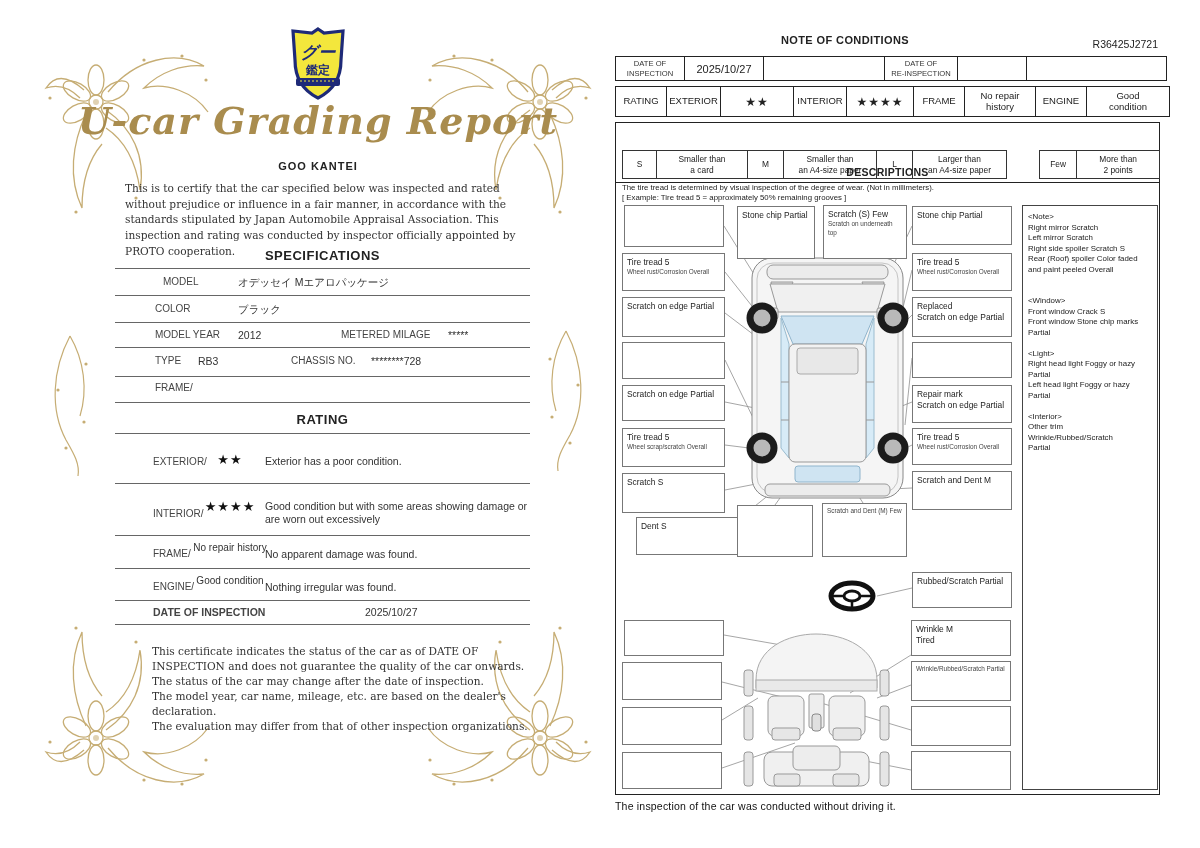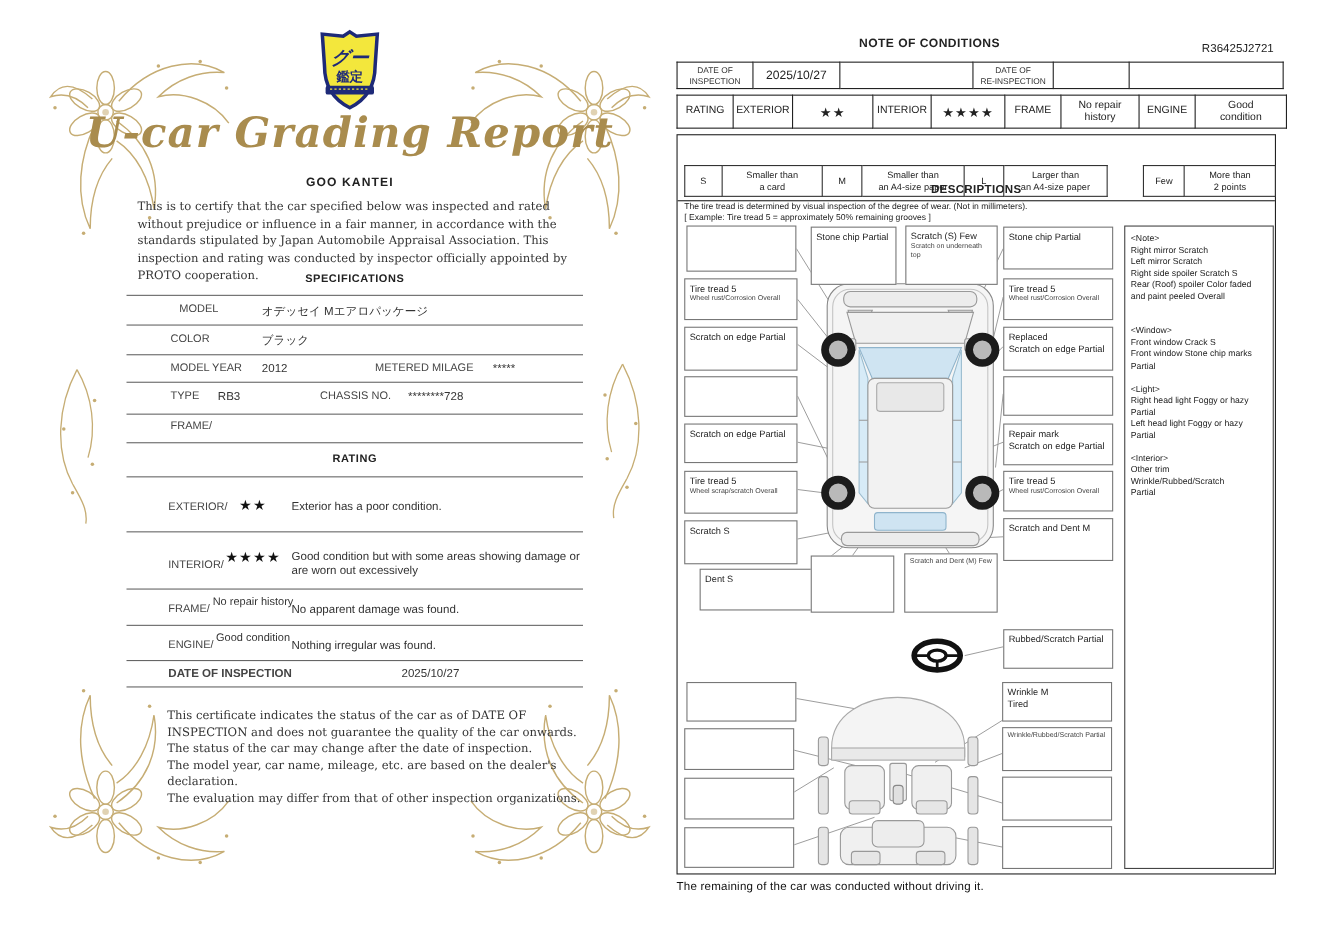--- a/index.html
+++ b/index.html
@@ -10,21 +10,21 @@
   #cert{position:absolute;left:28px;top:0;width:580px;height:848px;}
   .orn{position:absolute;pointer-events:none;}
   .cert-title{position:absolute;top:98px;left:0;width:100%;text-align:center;
       font-family:"DejaVu Serif",serif;font-style:italic;font-weight:bold;
       font-size:38px;color:#a98c4e;letter-spacing:1px;}
   .cert-org{position:absolute;top:160px;left:0;width:100%;text-align:center;
       font-size:11px;font-weight:bold;letter-spacing:1px;color:#222;}
   .cert-intro{position:absolute;top:181px;left:97px;width:404px;
       font-family:"DejaVu Serif",serif;font-size:10.6px;line-height:1.48;color:#333;}
   .sec-head{position:absolute;left:87px;width:415px;text-align:center;
-      font-size:10px;font-weight:bold;color:#222;letter-spacing:.5px;}
+      font-size:13px;font-weight:bold;color:#222;letter-spacing:.5px;}
   .tl{position:absolute;left:87px;width:415px;border-top:1px solid #666;height:0;}
   .frow{position:absolute;left:87px;width:415px;height:20px;font-size:10.5px;color:#333;}
   .frow span{position:absolute;white-space:nowrap;}
   .lab{font-size:10px;color:#444;}
   .stars{font-size:13px;letter-spacing:1px;color:#111;}
   .grade-c{text-align:center;width:86px;left:72px;white-space:pre-line;line-height:1.15;}
   .rdesc{left:150px;width:265px;white-space:normal !important;line-height:1.25;}
   .disc{position:absolute;left:124px;width:380px;font-family:"DejaVu Serif",serif;
       font-size:10.6px;line-height:1.42;color:#333;}
   .logos{position:absolute;top:762px;left:0;width:100%;display:flex;
@@ -464,15 +464,15 @@
           <div class="note-line">Left head light Foggy or hazy</div>
           <div class="note-line">Partial</div>
           <div class="note-line">&nbsp;</div>
           <div class="note-line">&lt;Interior&gt;</div>
           <div class="note-line">Other trim</div>
           <div class="note-line">Wrinkle/Rubbed/Scratch</div>
           <div class="note-line">Partial</div>
         </div>
     </div>
 
-    <div class="r-footer">The remaining of the car was conducted without driving it.</div>
+    <div class="r-footer">The inspection of the car was conducted without driving it.</div>
   </div>
 </div>
 
 </body></html>

